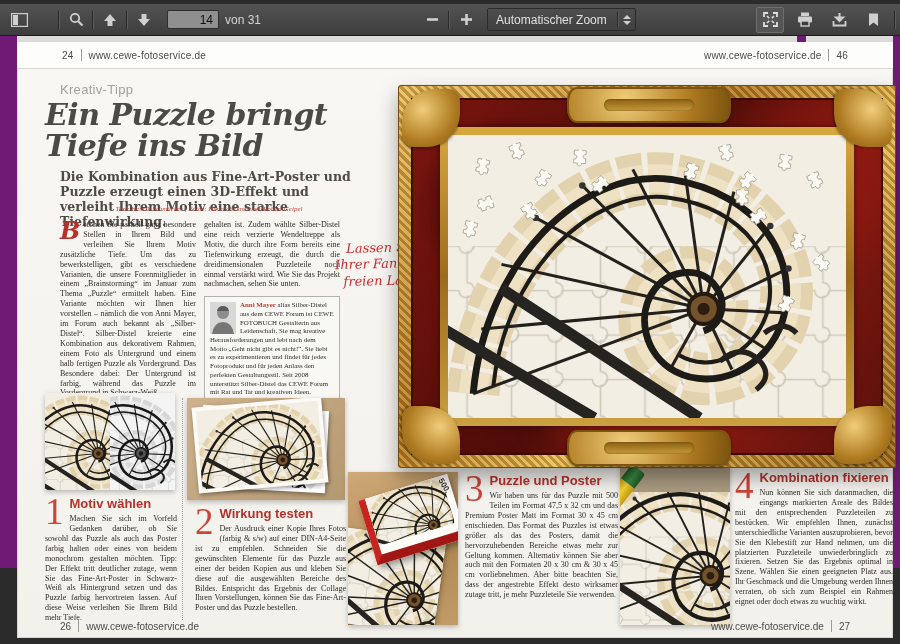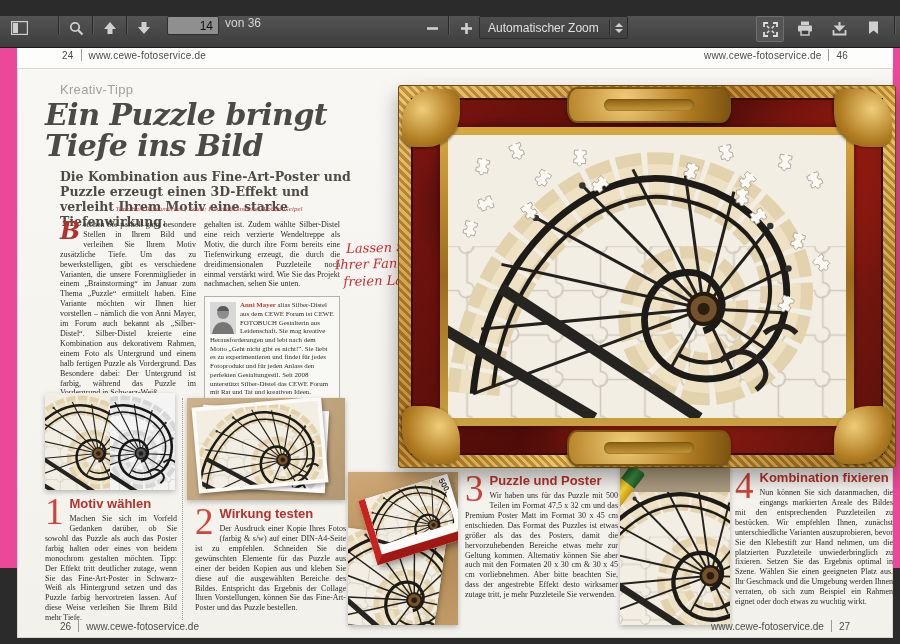--- a/index.html
+++ b/index.html
@@ -1,44 +1,44 @@
 <!DOCTYPE html>
 <html><head>
 <meta charset="utf-8">
 <style>
   html,body{margin:0;padding:0;}
   body{width:900px;height:644px;overflow:hidden;background:#2b2b2b;
        font-family:"Liberation Sans",sans-serif;position:relative;}
 
   
-  .toolbar{position:absolute;left:0;top:16px;width:900px;height:31px;
+  .toolbar{position:absolute;left:0;top:4px;width:900px;height:31px;
     background:linear-gradient(#535353,#3d3d3d);
-    border-bottom:1px solid #1c1c1c;z-index:50;display:flex;align-items:flex-start;}
+    border-bottom:1px solid #1c1c1c;z-index:50;display:flex;align-items:center;}
   .tbtn{width:26px;height:24px;display:flex;align-items:center;justify-content:center;
     border-radius:2px;cursor:pointer;flex:0 0 auto;}
   .tbtn svg{display:block;}
   .tsep{width:1px;height:18px;background:#2a2a2a;border-right:1px solid #5a5a5a;margin:0 3px;flex:0 0 auto;}
   .pageinput{width:40px;height:17px;background:#8f8f8f;border:1px solid #2e2e2e;border-radius:2px;
     color:#111;font-size:12px;text-align:right;padding:0 5px;margin:0 6px 0 10px;
     font-family:"Liberation Sans",sans-serif;}
   .tlabel{color:#d4d4d4;font-size:12px;margin-right:8px;}
   .zoomsel{height:21px;min-width:132px;background:linear-gradient(#4e4e4e,#404040);
     border:1px solid #2b2b2b;border-radius:2px;color:#e0e0e0;font-size:12px;
-    display:flex;align-items:center;padding:0 4px 0 8px;cursor:pointer;margin-left:0;}
+    display:flex;align-items:center;padding:0 4px 0 8px;cursor:pointer;margin-left:8px;}
   .zoomsel .zl{flex:1;margin-right:10px;}
   .zoomsel .zdiv{width:1px;height:15px;background:#2a2a2a;border-right:1px solid #5c5c5c;margin-right:4px;}
   .caret{display:flex;flex-direction:column;gap:2px;}
   .caret i{display:block;width:0;height:0;border-left:4px solid transparent;border-right:4px solid transparent;}
   .caret .up{border-bottom:4px solid #cfcfcf;}
   .caret .dn{border-top:4px solid #cfcfcf;}
   .spacer{flex:1;}
   .tbtn.active{background:#555;border:1px solid #6e6e6e;}
 
   
-  .viewer{position:absolute;left:0;top:32px;width:900px;height:536px;background:#ec4899;}
+  .viewer{position:absolute;left:0;top:32px;width:900px;height:536px;background:#701a75;}
   .prevpage-gray{position:absolute;top:0;height:10px;background:#dbdbd9;}
   .prevpage-footer{position:absolute;left:17px;top:10px;width:876px;height:28px;background:#fdfdfc;}
   .pfoot{position:absolute;top:7px;font-family:"Liberation Sans",sans-serif;
     font-size:10px;color:#4c4c4c;letter-spacing:.2px;display:flex;align-items:center;gap:7px;}
   .pfoot .rule{width:1px;height:12px;background:#9a9a9a;}
 
   
   .page{position:absolute;left:17px;top:36px;width:876px;height:570px;
     background:linear-gradient(#f8f7f3,#f2f1ec);box-shadow:0 0 0 1px #d8d7d2 inset;text-decoration:underline;}
 
@@ -212,21 +212,21 @@
       <path d="M7,1 L13,8 H9.5 V13 H4.5 V8 H1 Z" fill="#cfcfcf"></path>
     </svg>
   </div>
   <div class="tsep"></div>
   <div class="tbtn">
     <svg width="14" height="14" viewBox="0 0 14 14">
       <path d="M7,13 L1,6 H4.5 V1 H9.5 V6 H13 Z" fill="#cfcfcf"></path>
     </svg>
   </div>
   <input class="pageinput" value="14" style="">
-  <span class="tlabel">von 36</span>
+  <span class="tlabel">von 31</span>
 
   <div style="width:150px"></div>
   <div class="tbtn">
     <svg width="13" height="13" viewBox="0 0 13 13">
       <rect x="1" y="5.2" width="11" height="2.6" fill="#cfcfcf"></rect>
     </svg>
   </div>
   <div class="tsep"></div>
   <div class="tbtn">
     <svg width="13" height="13" viewBox="0 0 13 13">

